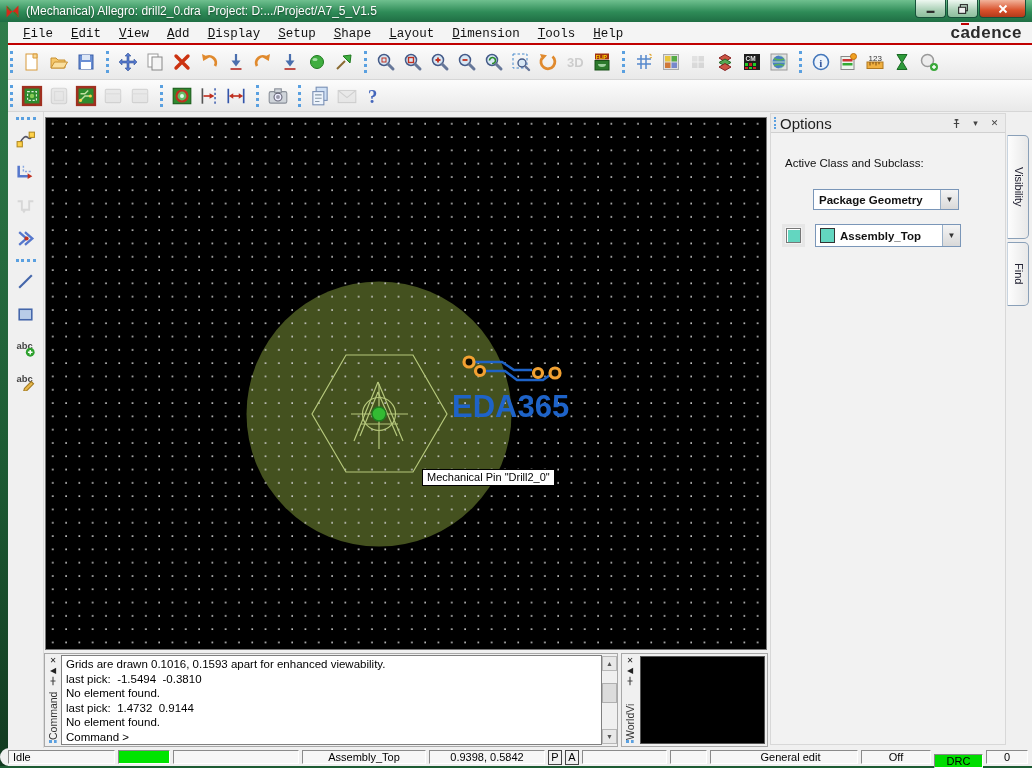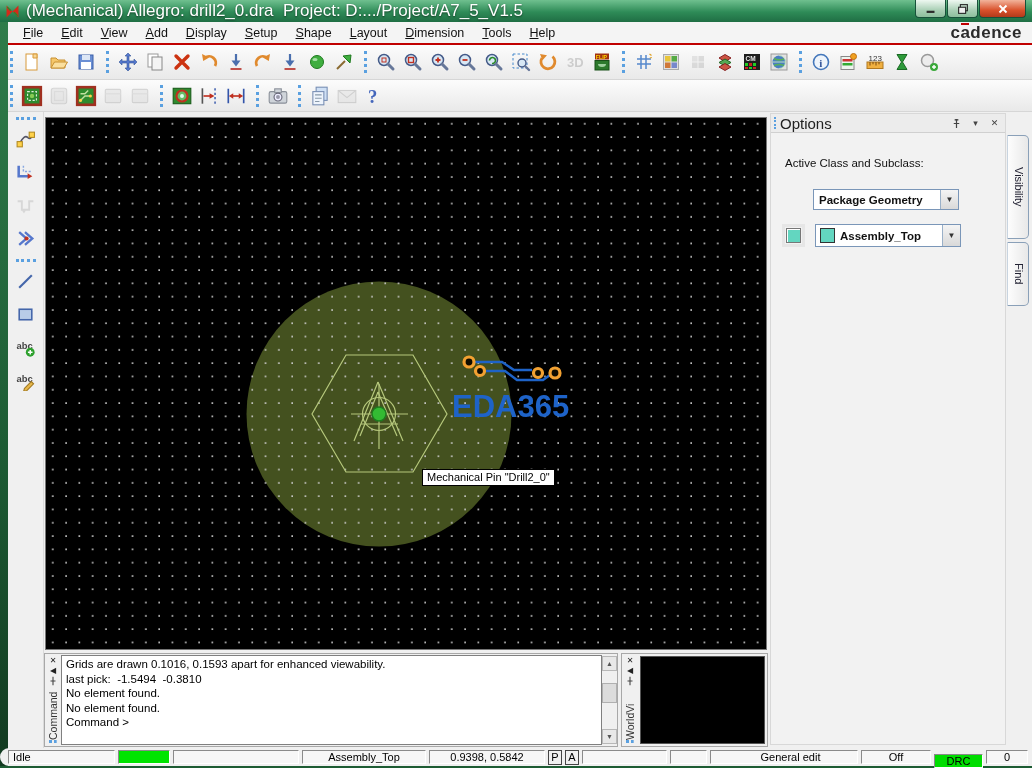--- a/index.html
+++ b/index.html
@@ -3,29 +3,29 @@
 <meta charset="utf-8">
 <style>
   html,body{margin:0;padding:0;}
   body{width:1032px;height:768px;position:relative;overflow:hidden;
        font-family:"Liberation Sans","DejaVu Sans",sans-serif;background:#f0f0f0;
        -webkit-font-smoothing:antialiased;}
   
   #titlebar{position:absolute;left:0;top:0;width:1032px;height:22px;
     background:linear-gradient(#6fc08f,#2e8b57 55%,#1f6e44);display:flex;align-items:center;}
   #title-icon{width:17px;height:17px;margin:0 5px 0 4px;}
-  #title-text{color:#fff;font-size:17px;text-shadow:0 1px 2px rgba(0,0,0,.55);white-space:pre;}
+  #title-text{color:#fff;font-size:12px;text-shadow:0 1px 2px rgba(0,0,0,.55);white-space:pre;}
   #win-buttons{position:absolute;right:6px;top:0;display:flex;gap:1px;}
   .wbtn{width:29px;height:17px;border:1px solid #17513a;border-top:none;border-radius:0 0 4px 4px;
     background:linear-gradient(#eef8f1,#a9cfb5 60%,#8dbf9d);display:flex;align-items:center;justify-content:center;}
   .wbtn.close{width:45px;background:linear-gradient(#f2b39b,#d9512b 60%,#b23a1a);}
   
   #menubar{position:absolute;left:8px;top:22px;width:1024px;height:21px;background:#f4f4f4;
     display:flex;align-items:center;padding-left:6px;box-sizing:border-box;}
-  .menu-item{display:inline-block;padding:2px 9px;font-size:12.5px;color:#111;}
+  .menu-item{display:inline-block;padding:2px 9px;font-size:12.5px;color:#111;font-family:Liberation Mono, monospace;}
   .menu-item::first-letter{text-decoration:underline;}
   #brand{margin-left:auto;margin-right:10px;font-size:17px;font-weight:bold;color:#2b2b2b;letter-spacing:.5px;}
   #brand .brand-a{position:relative;}
   #brand .brand-a::before{content:'';position:absolute;top:0px;left:1px;right:1px;height:2.5px;background:#c00000;}
   #redline{position:absolute;left:8px;top:43px;width:1024px;height:2px;background:#c00000;}
   
   .toolbar{position:absolute;left:8px;width:1024px;background:linear-gradient(#fcfcfc,#e9e9e9);
     display:flex;align-items:center;border-bottom:1px solid #d6d6d6;box-sizing:border-box;}
   #toolbar-main{top:45px;height:35px;}
   #toolbar-second{top:80px;height:32px;}
@@ -710,21 +710,21 @@
     <span class="strip-btn">✕</span>
     <span class="strip-btn">◀</span>
     <span class="strip-btn">
       <svg viewBox="0 0 12 12" width="10" height="10">
           <path d="M6 1 v5 M3 6 h6 M6 6 v5" stroke="#444" stroke-width="1.3" fill="none"></path>
         </svg>
     </span>
     <span class="strip-label">Command</span>
     <span class="strip-grip"></span>
   </div>
-  <div id="command-text"><div>Grids are drawn 0.1016, 0.1593 apart for enhanced viewability.</div><div>last pick:  -1.5494  -0.3810</div><div>No element found.</div><div>No element found.</div><div>Command &gt;</div></div>
+  <div id="command-text"><div>Grids are drawn 0.1016, 0.1593 apart for enhanced viewability.</div><div>last pick:  -1.5494  -0.3810</div><div>No element found.</div><div>last pick:  1.4732  0.9144</div><div>No element found.</div><div>Command &gt;</div></div>
   <div id="command-scroll">
     <span class="scroll-arrow">▲</span>
     <span class="scroll-thumb"></span>
     <span class="scroll-arrow">▼</span>
   </div>
 </div>
 
 <div id="worldview-panel" class="dock-panel">
   <div class="panel-strip">
     <span class="strip-btn">✕</span>

